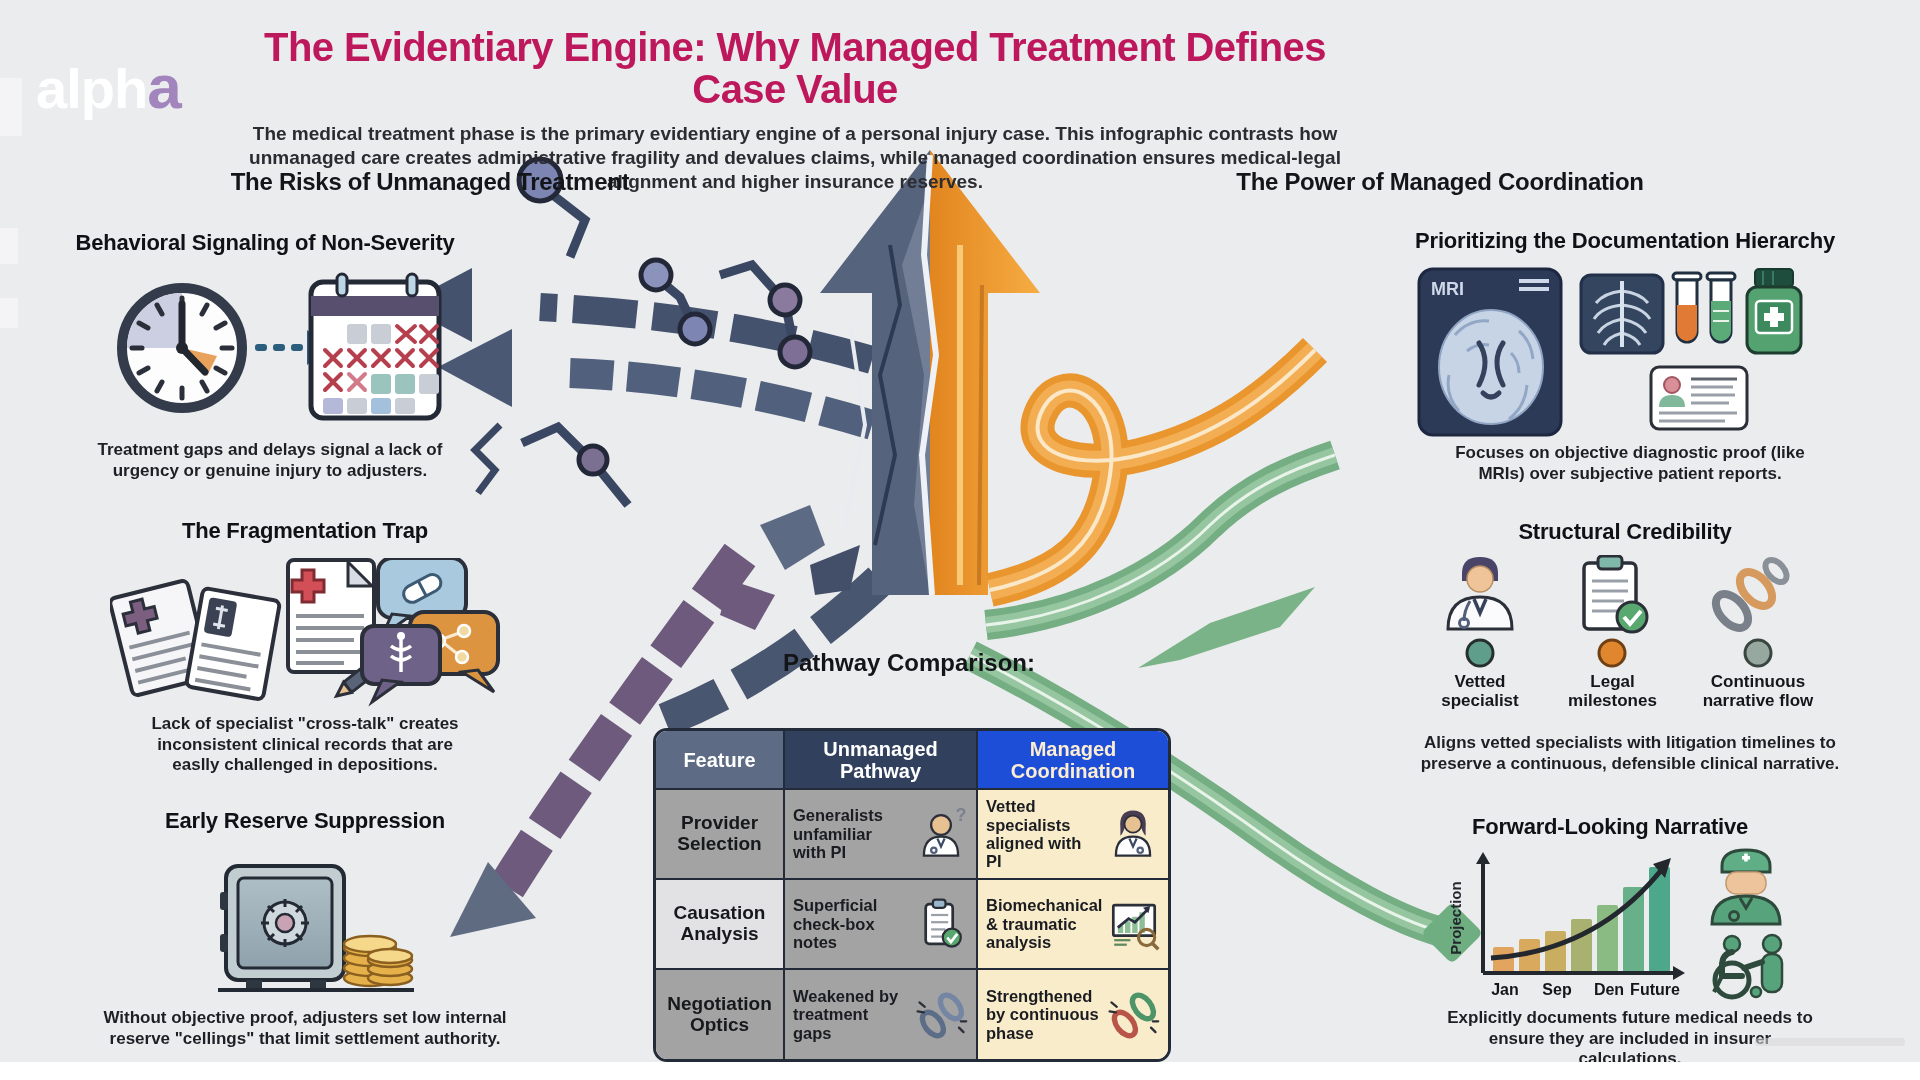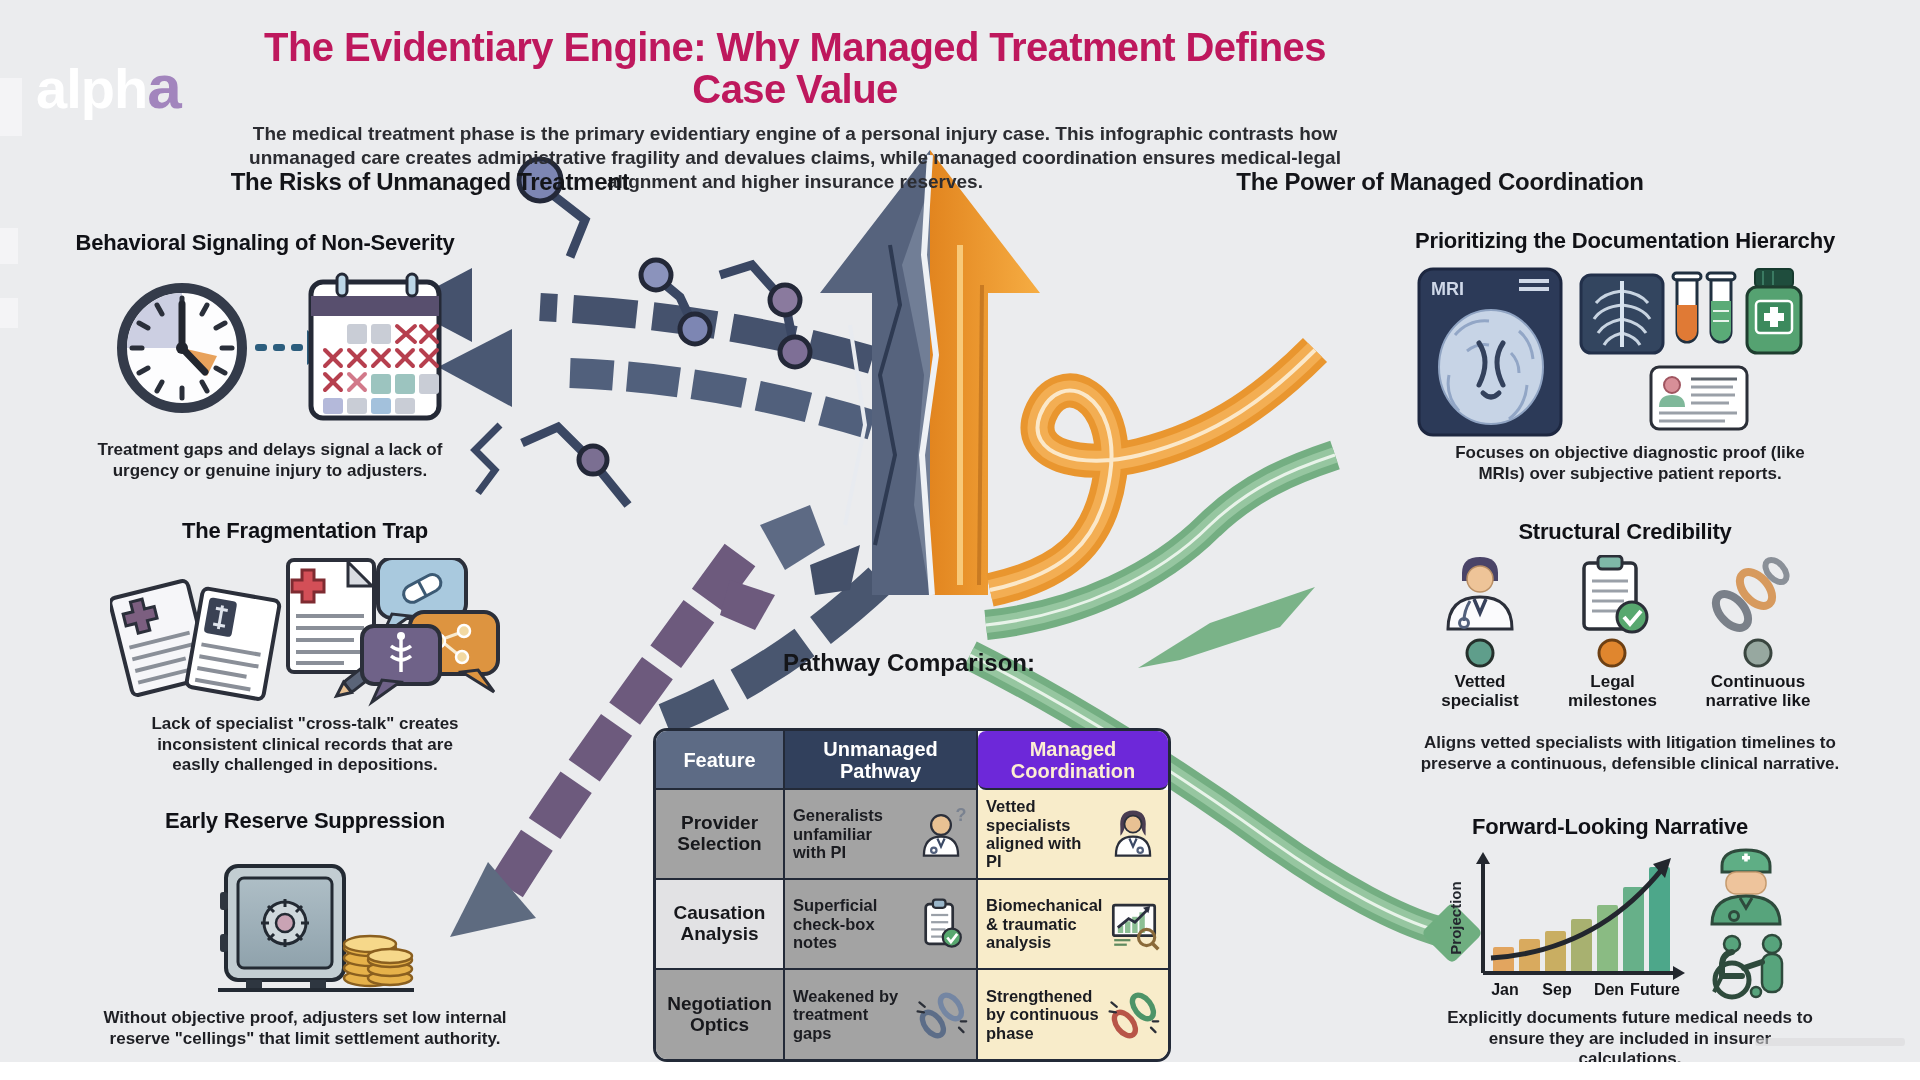--- a/index.html
+++ b/index.html
@@ -19,21 +19,21 @@
   .tbl-heading{font-size:24px;font-weight:bold;color:#141519;line-height:1.1;}
   
   .cmp{display:grid;grid-template-columns:129px 193px 190px;grid-template-rows:59px 90px 90px 89px;
        border:3px solid #232a38;border-radius:14px;overflow:hidden;background:#fff;}
   .cell{border-right:2px solid #232a38;border-bottom:2px solid #232a38;display:flex;align-items:center;justify-content:center;}
   .cell:nth-child(3n){border-right:none;}
   .row-last .cell,.cell.last-row{border-bottom:none;}
   .hd{color:#fff;font-weight:bold;font-size:20px;text-align:center;line-height:1.1;padding:2px 15px;}
   .hd-feature{background:#5d6b85;}
   .hd-unmanaged{background:#31405c;}
-  .hd-managed{background:#6d28d9;color:#fdeed2;border-radius:8px;}
+  .hd-managed{background:#1d4ed8;color:#fdeed2;}
   .feat{font-size:19px;font-weight:bold;color:#17181c;text-align:center;line-height:1.1;background:#a3a3a3;padding:2px 4px;}
   .feat.alt{background:#e2e2e4;}
   .body-un{background:#a3a3a3;}
   .body-mg{background:#f8ecca;}
   .cellflex{display:flex;align-items:center;gap:5px;padding:6px 8px;width:100%;height:100%;box-sizing:border-box;}
   .cellflex .txt{flex:1;font-size:16.5px;font-weight:bold;color:#1b1c21;line-height:1.12;}
   .cellflex svg{flex:none;}
   svg{display:block;}
   .edge-block{background:#f4f4f6;}
 </style>
@@ -436,21 +436,21 @@
       <ellipse cx="68" cy="16" rx="8" ry="13" transform="rotate(-42 68 16)" stroke="#8a9098" stroke-width="6"></ellipse>
     </g>
 
     <circle cx="50" cy="98" r="13" fill="#5f9e8b" stroke="#25302c" stroke-width="3"></circle>
     <circle cx="182" cy="98" r="13" fill="#e0862e" stroke="#6e4013" stroke-width="3"></circle>
     <circle cx="328" cy="98" r="13" fill="#97a8a0" stroke="#39453f" stroke-width="3"></circle>
   </svg>
 
   <div class="abs z2 mini-label" style="left:1425px;top:672px;width:110px;">Vetted specialist</div>
   <div class="abs z2 mini-label" style="left:1555px;top:672px;width:115px;">Legal milestones</div>
-  <div class="abs z2 mini-label" style="left:1688px;top:672px;width:140px;">Continuous narrative like</div>
+  <div class="abs z2 mini-label" style="left:1688px;top:672px;width:140px;">Continuous narrative flow</div>
 
   <div class="abs z2 caption center" style="left:1420px;top:733px;width:420px;">Aligns vetted specialists with litigation timelines to preserve a continuous, defensible clinical narrative.</div>
 
   <div class="abs z2 sec-title center" style="left:1400px;top:814px;width:420px;">Forward-Looking Narrative</div>
 
   <svg class="abs z2" style="left:1445px;top:848px;" width="250" height="155" viewBox="0 0 250 155">
     <text x="16" y="70" font-size="15" font-weight="bold" fill="#23272e" font-family="Liberation Sans, sans-serif" transform="rotate(-90 16 70)" text-anchor="middle">Projection</text>
 
     <g>
       <rect x="48" width="21" rx="2" height="26" y="99" fill="#e2a55f"></rect>

